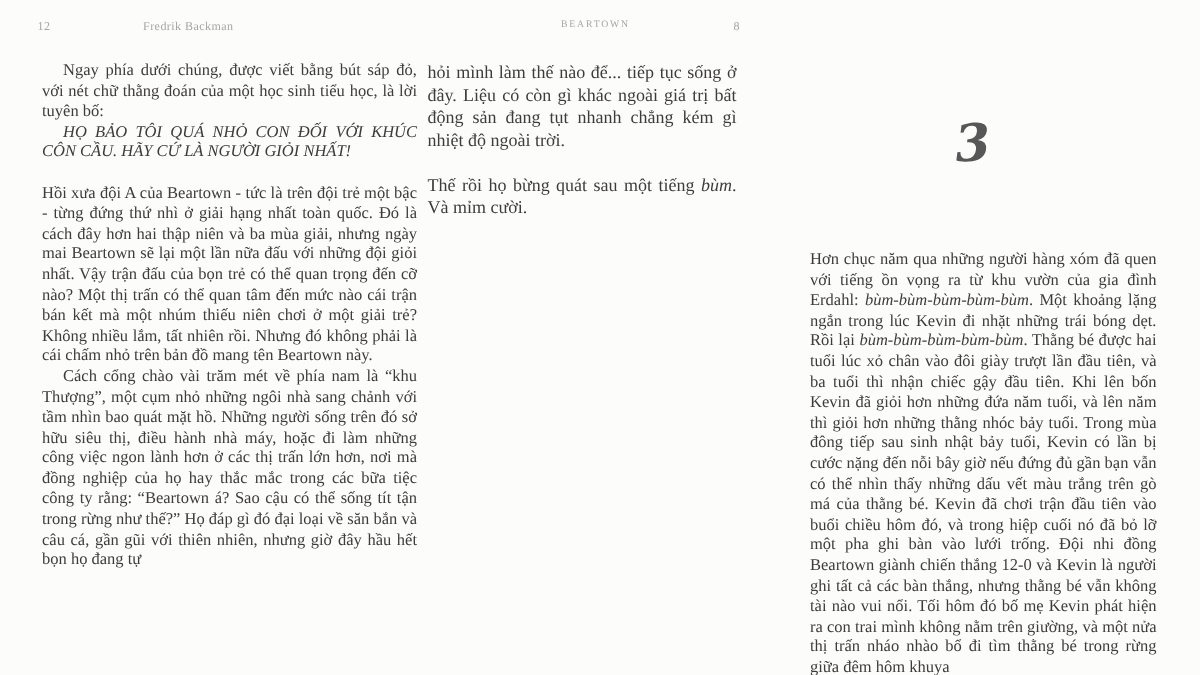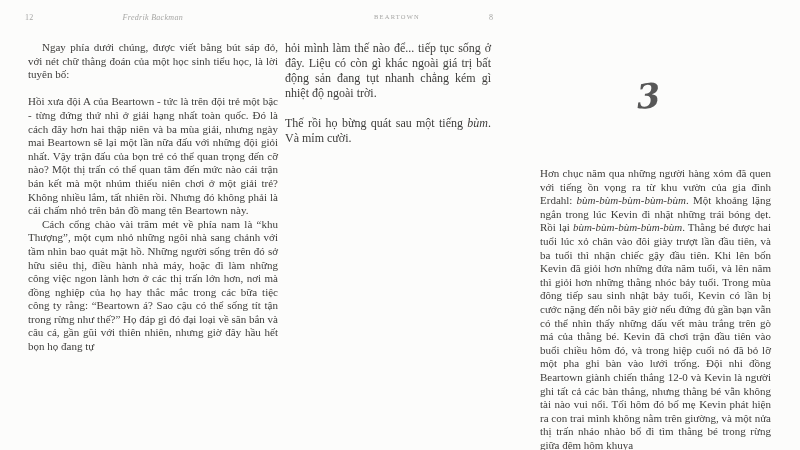--- a/index.html
+++ b/index.html
@@ -7,21 +7,21 @@
     width:800px;height:450px;overflow:hidden;position:relative;
     background:#fcfcfb;
     font-family:"Liberation Serif","DejaVu Serif",serif;
     -webkit-font-smoothing:antialiased;
   }
   .running-head{
     position:absolute;top:13px;font-size:8px;color:#a6a6a4;
     letter-spacing:.3px;white-space:nowrap;
   }
   .rh-pagenum-left{left:25px;}
-  .rh-author{left:68px;width:115px;text-align:right;font-style:italic;}
+  .rh-author{left:68px;width:115px;text-align:center;}
   .rh-title{left:347px;width:100px;text-align:center;font-size:6.5px;letter-spacing:1.2px;}
   .rh-pagenum-right{left:489px;}
 
   .col{position:absolute;color:#3d3c3a;}
   .col p{margin:0;text-align:justify;}
   .col-left{left:28px;top:41px;width:250px;font-size:11px;line-height:13.6px;}
   .col-mid{left:285px;top:41px;width:206px;font-size:12px;line-height:15px;}
   .col-right{left:540px;top:76px;width:231px;font-size:11px;line-height:13.6px;}
 
   .italic{font-style:italic;}
@@ -41,20 +41,21 @@
 
 <div>
 
   <span class="running-head rh-pagenum-left">12</span>
   <span class="running-head rh-author">Fredrik Backman</span>
   <span class="running-head rh-title">BEARTOWN</span>
   <span class="running-head rh-pagenum-right">8</span>
 
   <div class="col col-left">
     <p class="indent">Ngay phía dưới chúng, được viết bằng bút sáp đỏ, với nét chữ thằng đoán của một học sinh tiểu học, là lời tuyên bố:</p>
+    <p class="italic indent">HỌ BẢO TÔI QUÁ NHỎ CON ĐỐI VỚI KHÚC CÔN CẦU. HÃY CỨ LÀ NGƯỜI GIỎI NHẤT!</p>
     <p class="gap-above-left">Hồi xưa đội A của Beartown - tức là trên đội trẻ một bậc - từng đứng thứ nhì ở giải hạng nhất toàn quốc. Đó là cách đây hơn hai thập niên và ba mùa giải, nhưng ngày mai Beartown sẽ lại một lần nữa đấu với những đội giỏi nhất. Vậy trận đấu của bọn trẻ có thể quan trọng đến cỡ nào? Một thị trấn có thể quan tâm đến mức nào cái trận bán kết mà một nhúm thiếu niên chơi ở một giải trẻ? Không nhiều lắm, tất nhiên rồi. Nhưng đó không phải là cái chấm nhỏ trên bản đồ mang tên Beartown này.</p>
     <p class="indent">Cách cổng chào vài trăm mét về phía nam là “khu Thượng”, một cụm nhỏ những ngôi nhà sang chảnh với tầm nhìn bao quát mặt hồ. Những người sống trên đó sở hữu siêu thị, điều hành nhà máy, hoặc đi làm những công việc ngon lành hơn ở các thị trấn lớn hơn, nơi mà đồng nghiệp của họ hay thắc mắc trong các bữa tiệc công ty rằng: “Beartown á? Sao cậu có thể sống tít tận trong rừng như thế?” Họ đáp gì đó đại loại về săn bắn và câu cá, gần gũi với thiên nhiên, nhưng giờ đây hầu hết bọn họ đang tự</p>
   </div>
 
   <div class="col col-mid">
     <p>hỏi mình làm thế nào để... tiếp tục sống ở đây. Liệu có còn gì khác ngoài giá trị bất động sản đang tụt nhanh chẳng kém gì nhiệt độ ngoài trời.</p>
     <p class="gap-above-mid">
       <span>Thế rồi họ bừng quát sau một tiếng </span><span class="italic">bùm</span><span>. Và mỉm cười.</span>
     </p>
   </div>

